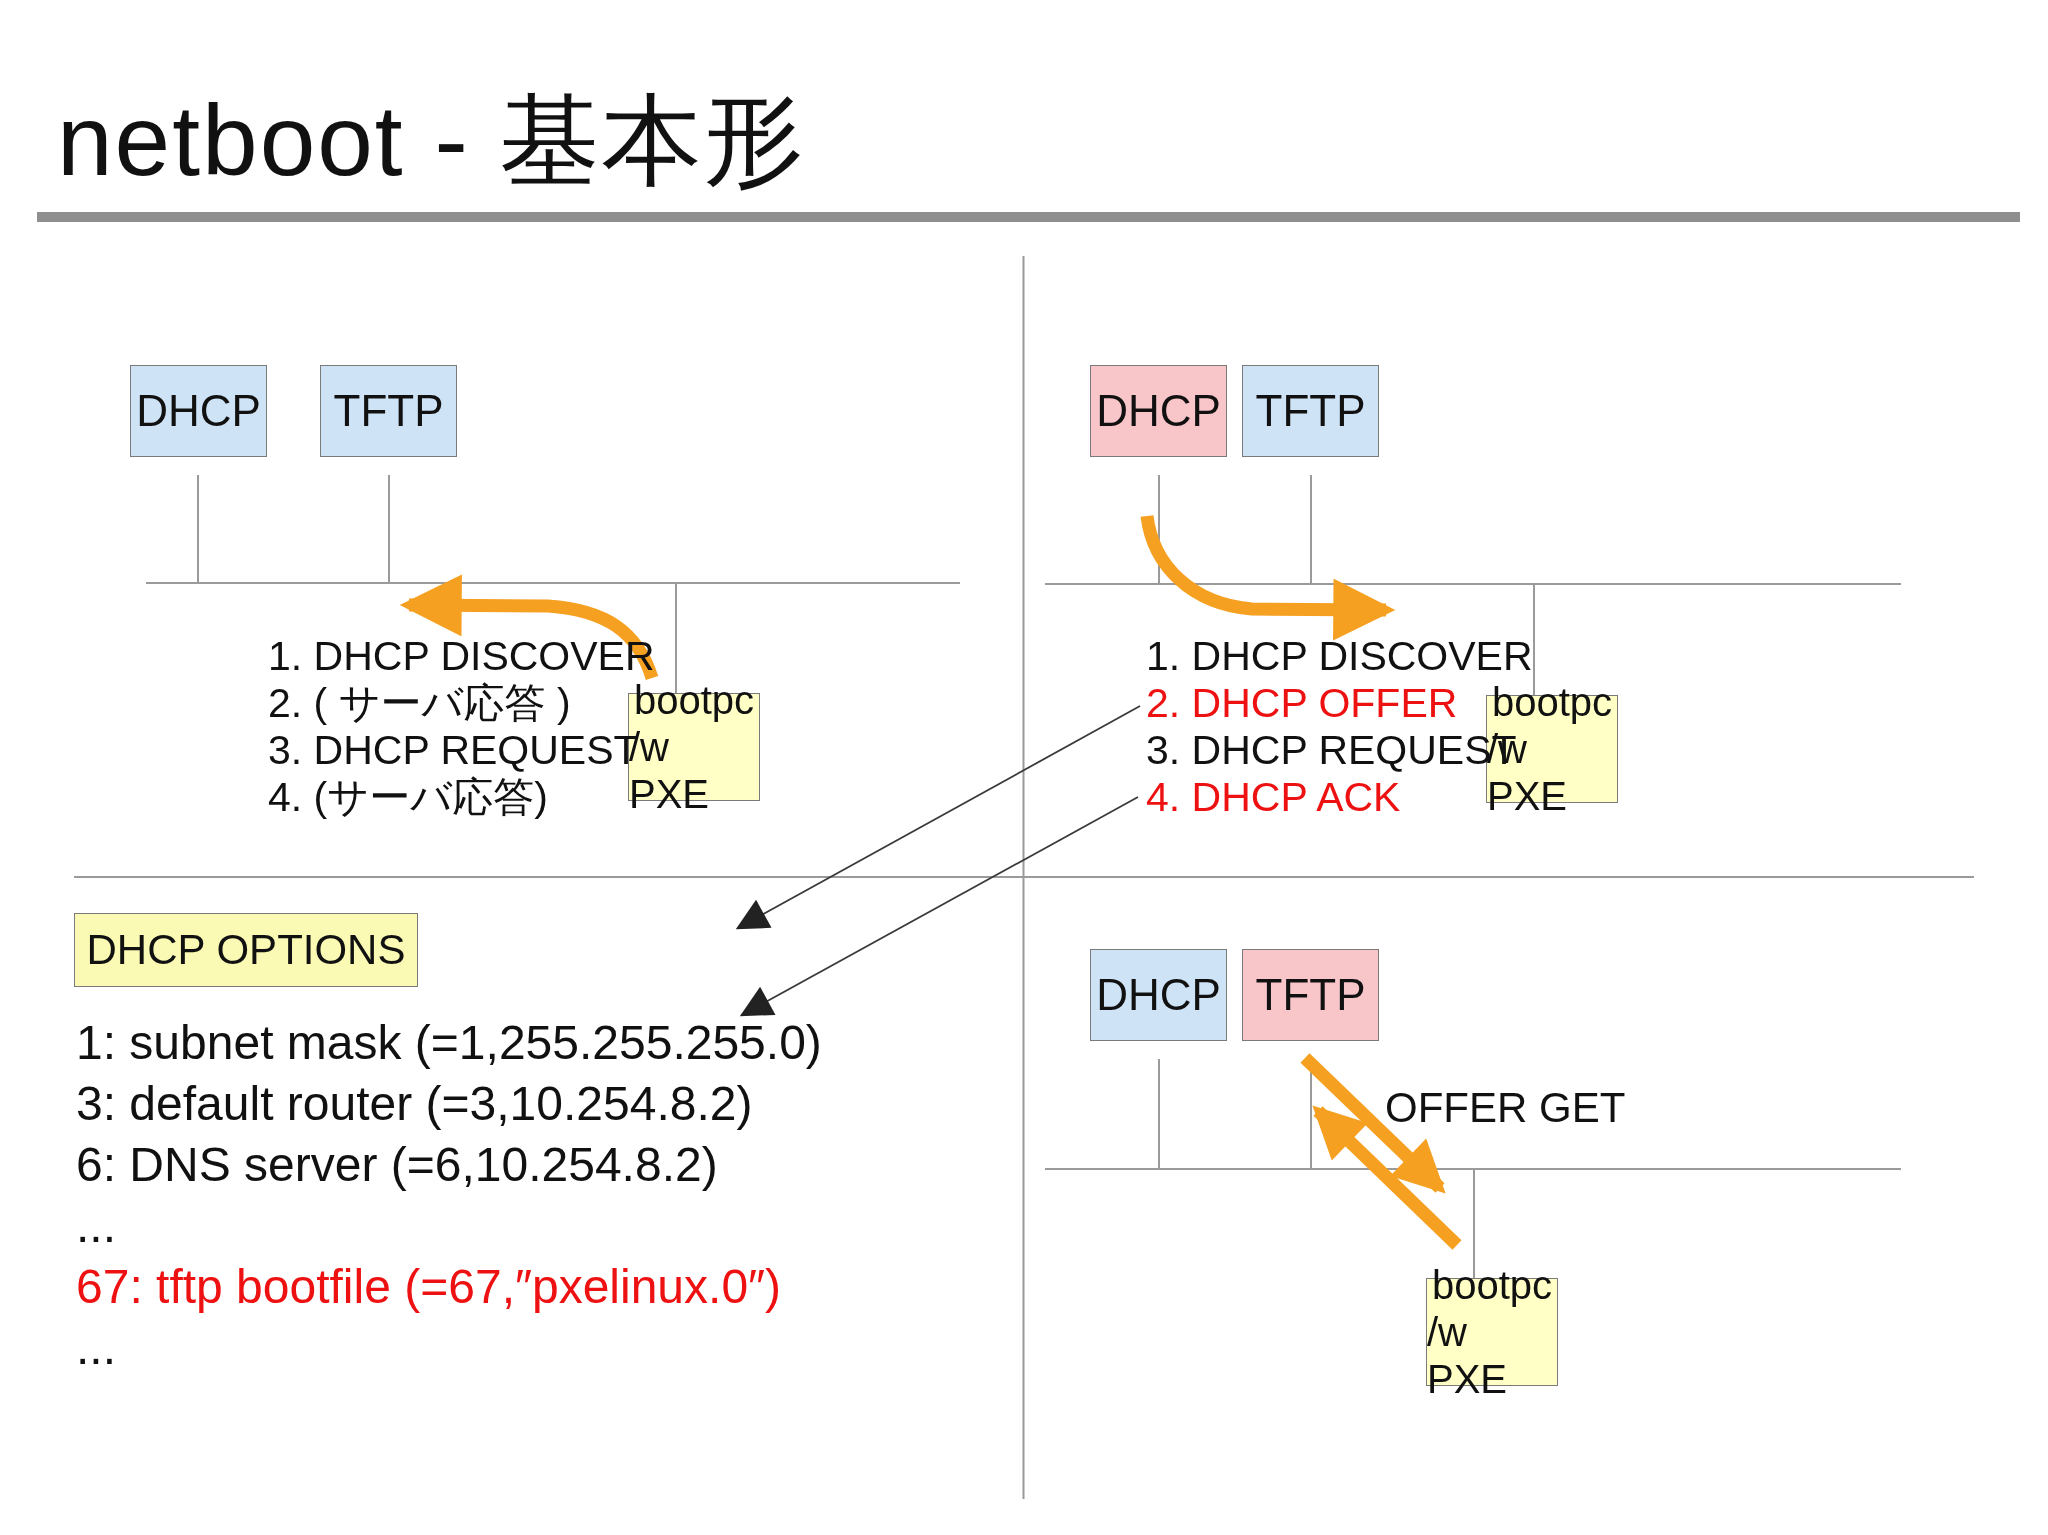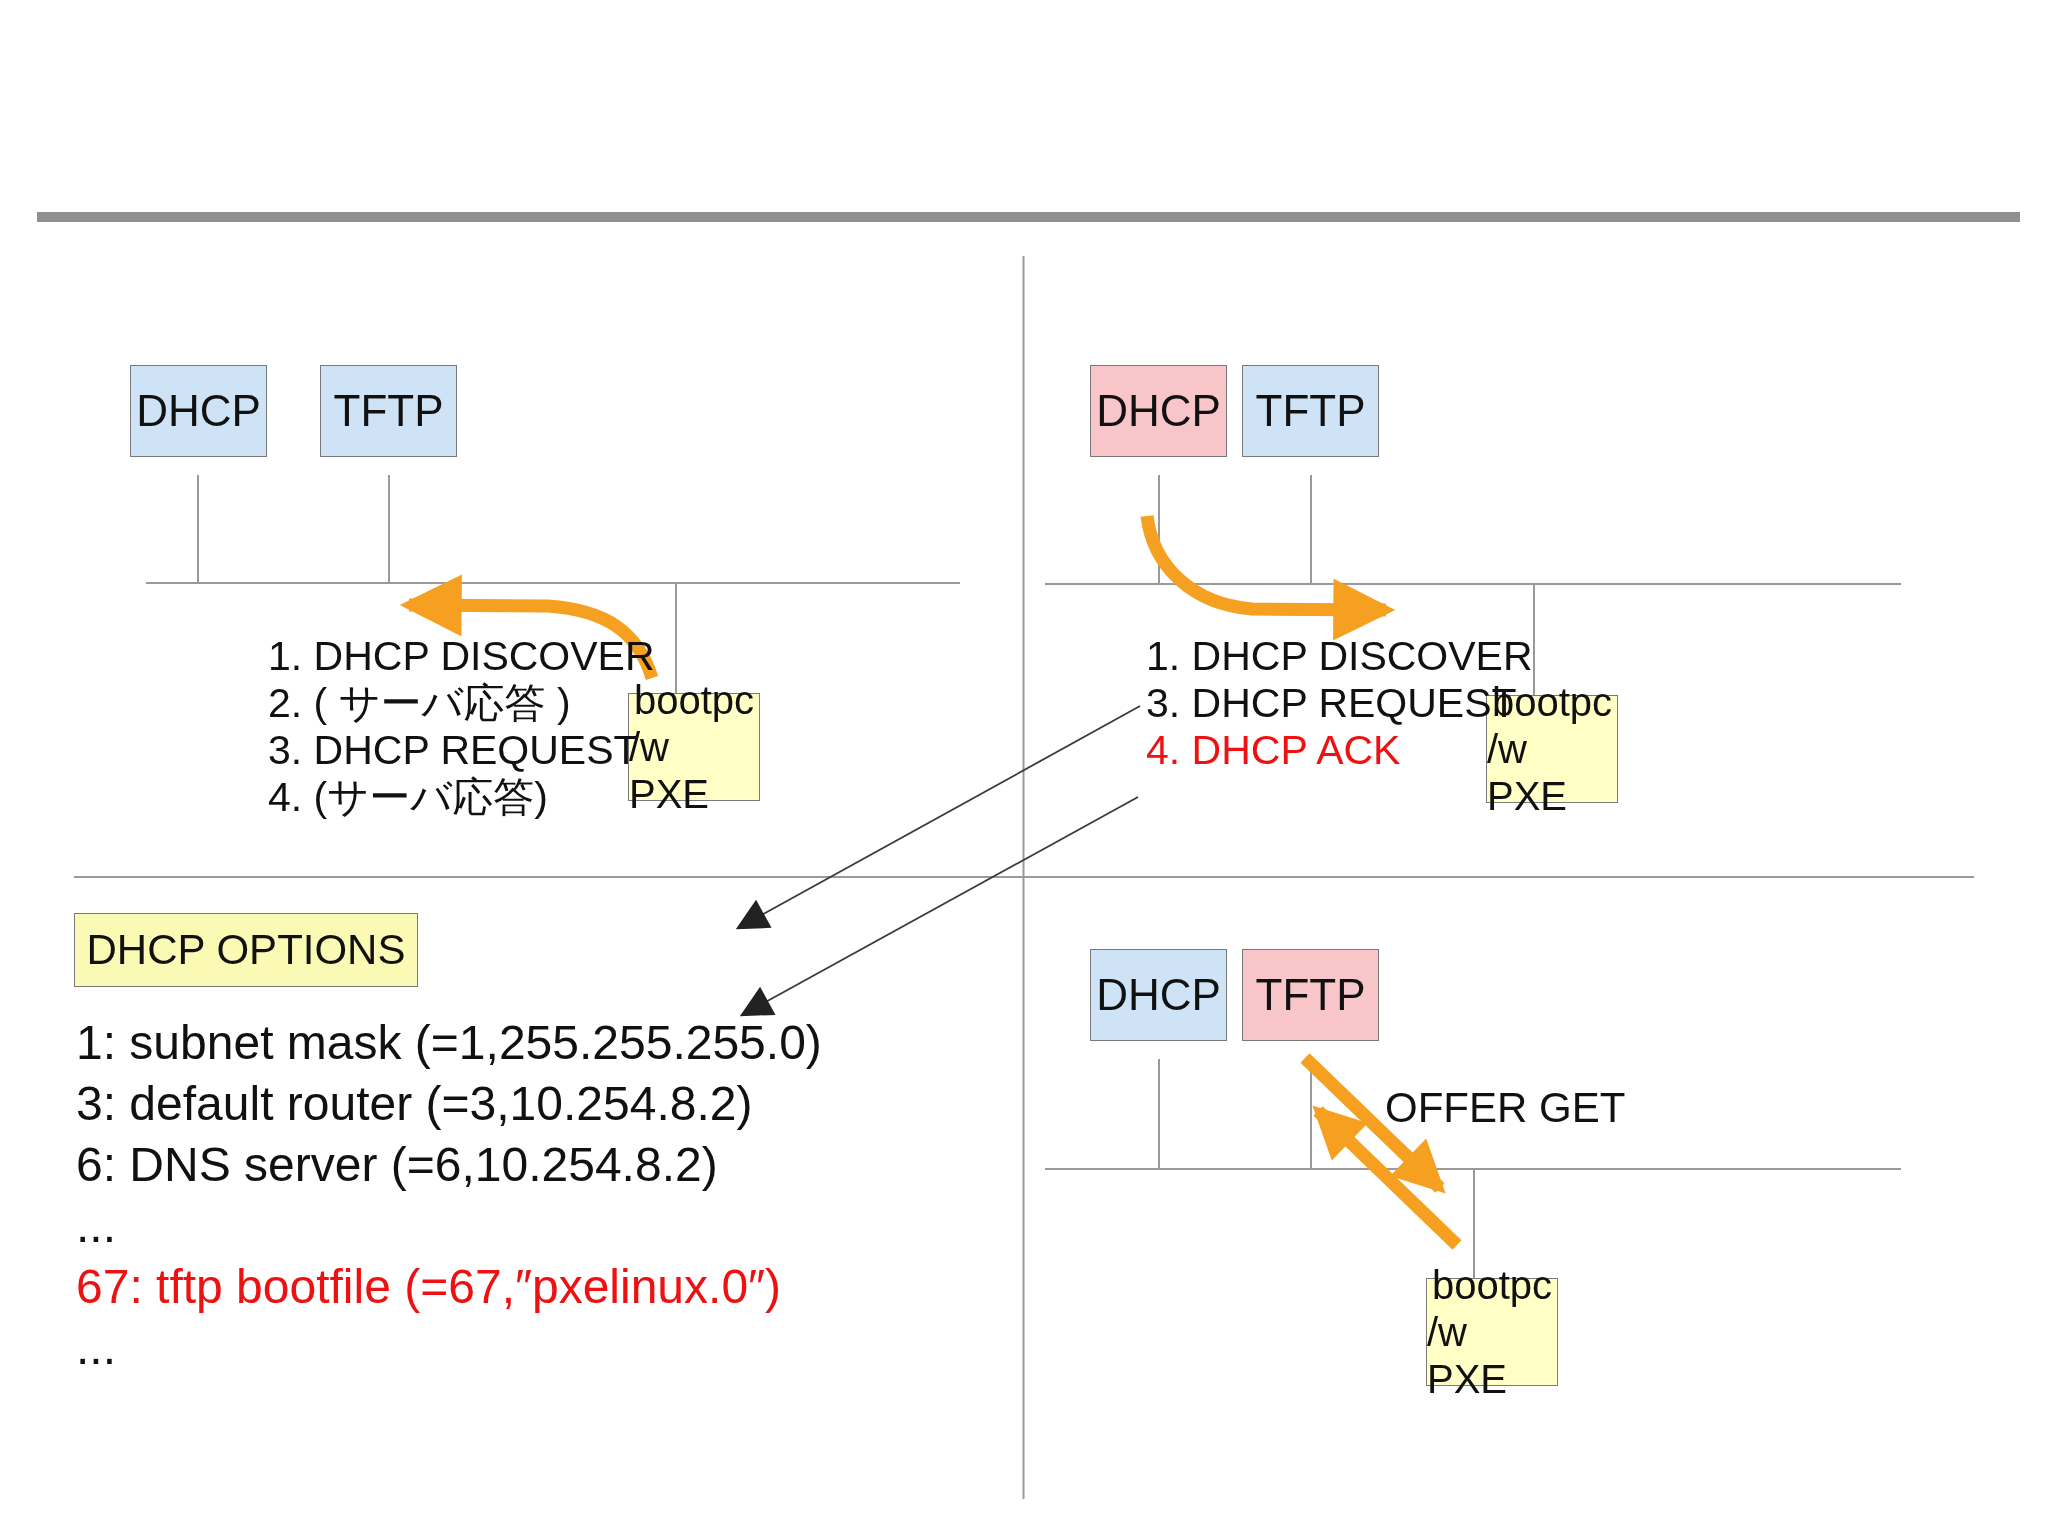--- a/index.html
+++ b/index.html
@@ -40,20 +40,21 @@
   .options{position:absolute;left:76px;top:1012px;font-size:48px;line-height:61px;white-space:nowrap;}
   .red{color:var(--red-text);}
   .floating-label{position:absolute;font-size:42px;white-space:nowrap;}
   .tftp-get{left:1385px;top:1084px;}
 </style>
 </head>
 <body>
 
 <div class="stage">
 
+  <div class="title">netboot - 基本形</div>
   <div class="title-rule"></div>
 
   <svg class="wires" viewBox="0 0 2048 1535">
     <defs>
       <marker id="headOrangeBig" viewBox="0 0 10 10" refX="8.5" refY="5" markerWidth="72" markerHeight="62" orient="auto" markerUnits="userSpaceOnUse">
         <path class="mOrange" d="M0 0 L10 5 L0 10 z"></path>
       </marker>
       <marker id="headOrange" viewBox="0 0 10 10" refX="8.5" refY="5" markerWidth="60" markerHeight="52" orient="auto" markerUnits="userSpaceOnUse">
         <path class="mOrange" d="M0 0 L10 5 L0 10 z"></path>
       </marker>
@@ -121,20 +122,21 @@
   </div>
   <div class="node server blue" style="left:1242px;top:365px;">
     <span>TFTP</span>
   </div>
   <div class="client" style="left:1468px;top:695px;">
     <span>bootpc</span>
     <span>/w PXE</span>
   </div>
   <div class="steps tr">
     <div>1. DHCP DISCOVER</div>
+    <div class="red">2. DHCP OFFER</div>
     <div>3. DHCP REQUEST</div>
     <div class="red">4. DHCP ACK</div>
   </div>
 
   <div class="opt-header">
     <span>DHCP OPTIONS</span>
   </div>
   <div class="options">
     <div>1: subnet mask (=1,255.255.255.0)</div>
     <div>3: default router (=3,10.254.8.2)</div>

